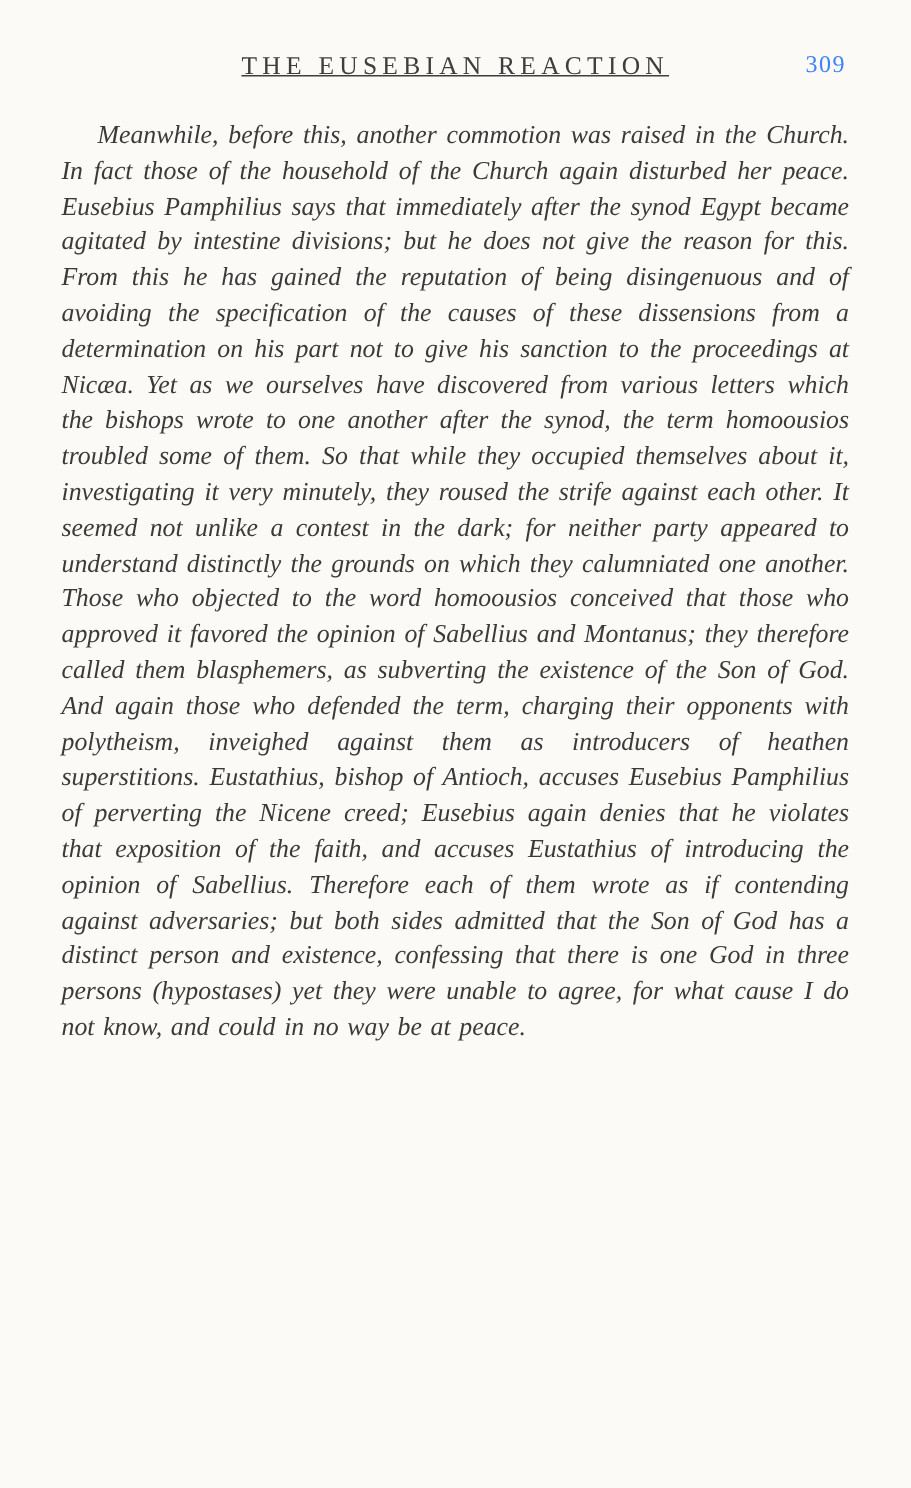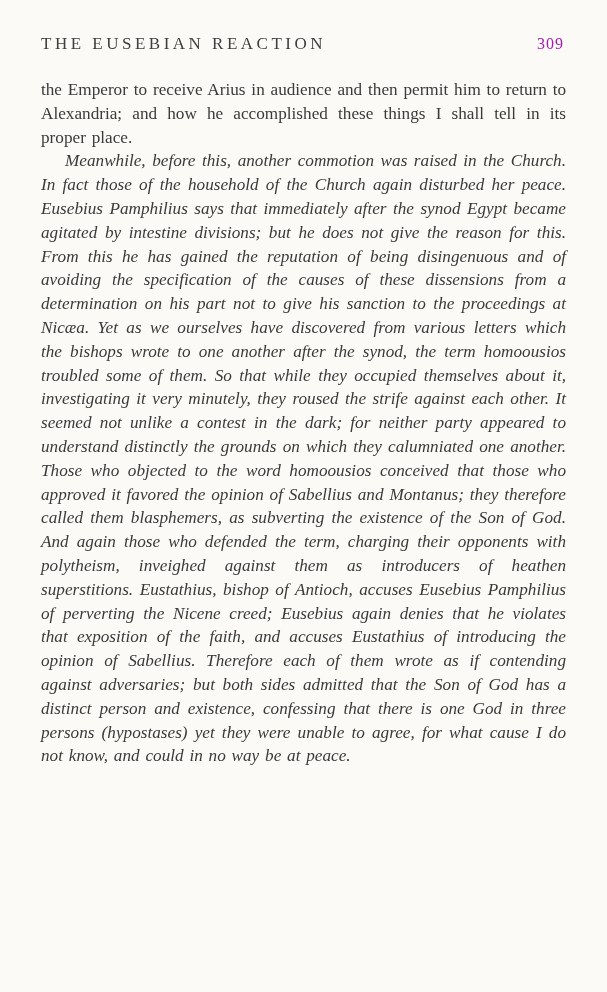--- a/index.html
+++ b/index.html
@@ -21,32 +21,34 @@
   }
   .running-header {
     position: relative;
     height: 26px;
     margin-bottom: 18px;
   }
   .header-title {
     position: absolute;
     left: 0;
     right: 0;
+    text-align: center;
     font-size: 17px;
     letter-spacing: 3.5px;
     color: #3e3e3e;
     white-space: nowrap;
+    text-decoration: underline;
   }
   .page-number {
     position: absolute;
     right: 2px;
     top: 1px;
     font-size: 16px;
     letter-spacing: 1px;
-    color: #a21caf;
+    color: #3b82f6;
   }
   .body-text {
     font-size: 17.2px;
     line-height: 23.8px;
     text-align: justify;
     word-spacing: 1.5px;
     color: #3a3a3a;
   }
   .body-text p {
     margin: 0;
@@ -60,17 +62,16 @@
 <body>
 
 <div class="page">
 
   <div class="running-header">
     <div class="header-title">THE  EUSEBIAN  REACTION</div>
     <div class="page-number">309</div>
   </div>
 
   <div class="body-text">
-    <p>the Emperor to receive Arius in audience and then permit him to return to Alexandria; and how he accomplished these things I shall tell in its proper place.</p>
     <p class="indent">Meanwhile, before this, another commotion was raised in the Church.  In fact those of the household of the Church again disturbed her peace.  Eusebius Pamphilius says that immediately after the synod Egypt became agitated by intestine divisions; but he does not give the reason for this.  From this he has gained the reputation of being disingenuous and of avoiding the specification of the causes of these dissensions from a determination on his part not to give his sanction to the proceedings at Nicæa.  Yet as we ourselves have discovered from various letters which the bishops wrote to one another after the synod, the term homoousios troubled some of them.  So that while they occupied themselves about it, investigating it very minutely, they roused the strife against each other.  It seemed not unlike a contest in the dark; for neither party appeared to understand distinctly the grounds on which they calumniated one another.  Those who objected to the word homoousios conceived that those who approved it favored the opinion of Sabellius and Montanus; they therefore called them blasphemers, as subverting the existence of the Son of God.  And again those who defended the term, charging their opponents with polytheism, inveighed against them as introducers of heathen superstitions.  Eustathius, bishop of Antioch, accuses Eusebius Pamphilius of perverting the Nicene creed; Eusebius again denies that he violates that exposition of the faith, and accuses Eustathius of introducing the opinion of Sabellius.  Therefore each of them wrote as if contending against adversaries; but both sides admitted that the Son of God has a distinct person and existence, confessing that there is one God in three persons (hypostases) yet they were unable to agree, for what cause I do not know, and could in no way be at peace.</p>
   </div>
 
 </div>
 
 </body></html>

